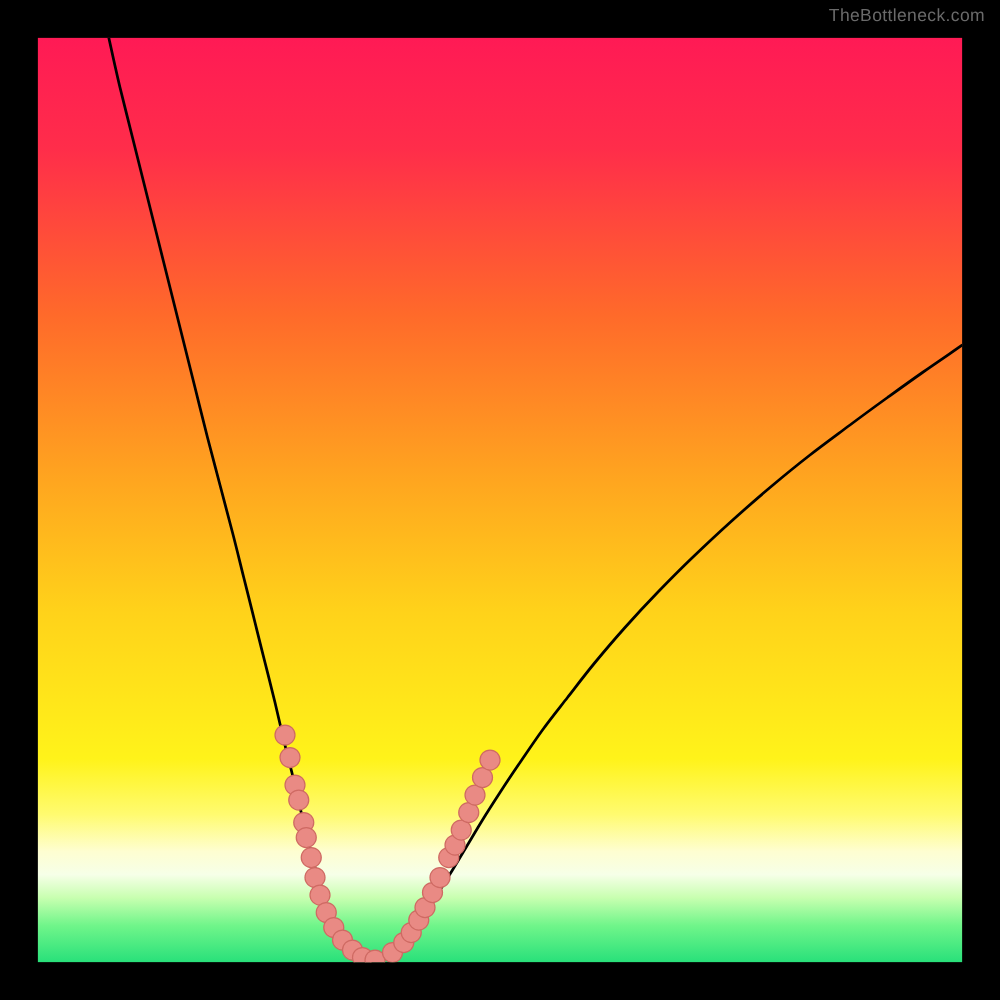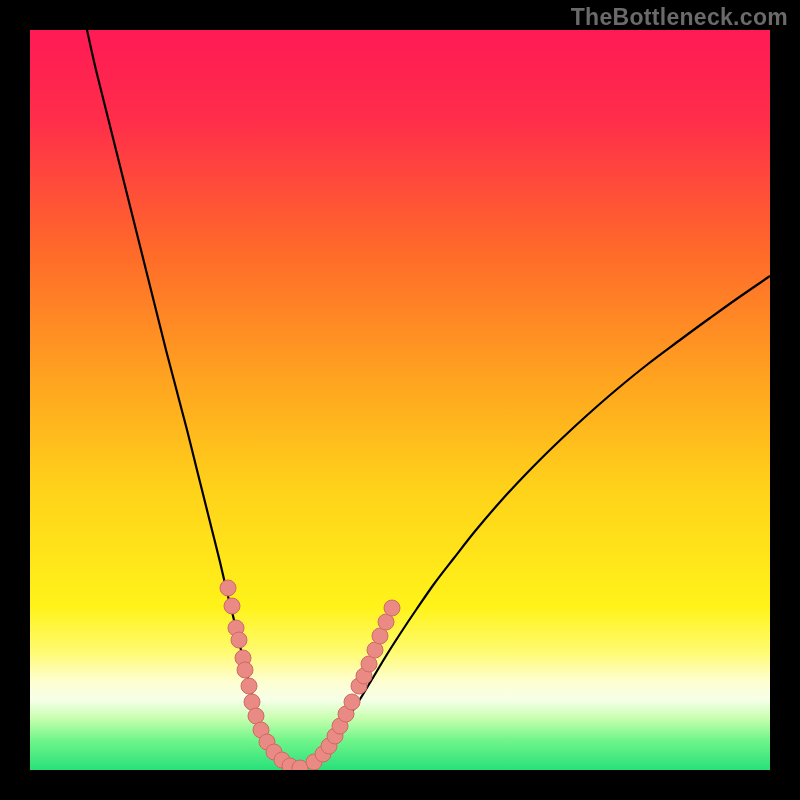--- a/index.html
+++ b/index.html
@@ -26,23 +26,23 @@
   }
   .gradient {
     position: absolute;
     inset: 0;
   }
   .watermark {
     position: absolute;
     top: 4px;
     right: 12px;
     color: #6a6a6a;
-    font-size: 23px;
+    font-size: 14px;
     letter-spacing: 0.3px;
-    font-weight: 700;
+    font-weight: 400;
   }
   svg.curves {
     position: absolute;
     inset: 0;
     width: 100%;
     height: 100%;
   }
 </style>
 </head>
 <body>

